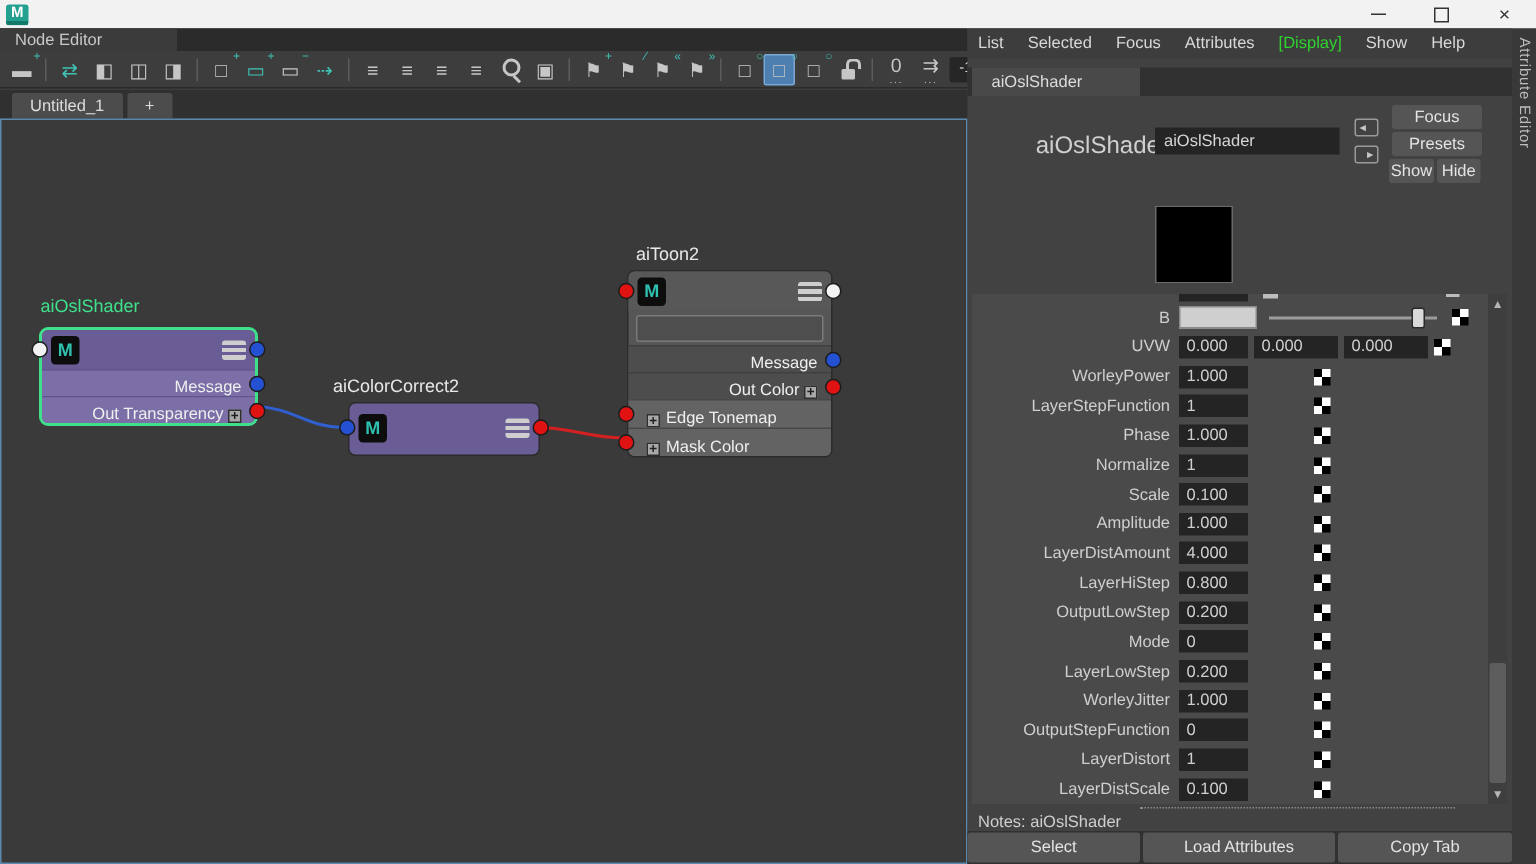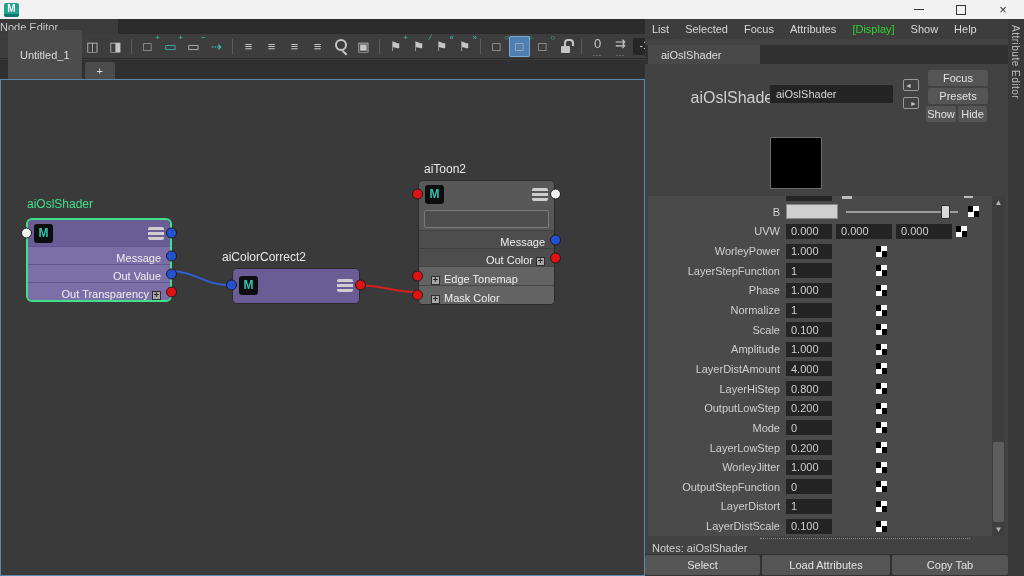--- a/index.html
+++ b/index.html
@@ -16,39 +16,39 @@
   .wbtn{width:42px;height:100%;display:flex;align-items:center;justify-content:center;color:#333}
   .wbtn .bar{width:10px;height:1px;background:#333}
   .wbtn .box{width:8px;height:8px;border:1px solid #333;background:#f2f2f2;position:relative}
   .wbtn .box::before{content:"";position:absolute;left:2px;top:-3px;width:8px;height:8px;border:1px solid #333;z-index:-1}
   .wbtn .x{font-size:13px;line-height:1}
 
   
   #ne-panel{left:0;top:19px;width:645px;height:557px;background:#3d3d3d}
   #ne-titlebar{left:0;top:0;width:645px;height:15px;background:#2b2b2b}
   #ne-title-tab{left:0;top:0;width:118px;height:15px;background:#3b3b3b;color:#c9c9c9;font-size:11px;
-      display:flex;align-items:center;box-sizing:border-box}
+      display:flex;align-items:center;padding-left:10px;box-sizing:border-box}
   #ne-toolbar{left:0;top:15px;width:645px;height:25px;background:#3d3d3d;border-bottom:1px solid #2b2b2b;
       display:flex;align-items:center;padding-left:3px;box-sizing:border-box}
   .ticon{width:21px;height:21px;margin:0 1px;position:relative;display:flex;flex-direction:column;
       align-items:center;justify-content:center;color:#c6c6c6;font-size:13px;line-height:1;border-radius:2px;flex:0 0 auto}
   .ticon .badge{position:absolute;top:-2px;right:-2px;font-size:8px;color:#3fc1b4}
   .ticon .sub{font-size:7px;line-height:3px;margin-top:2px;letter-spacing:1px;color:inherit}
   .ticon.accent{color:#3fc1b4}
   .ticon.active{background:#4d7fb0;box-shadow:inset 0 0 0 1px #7aa9d4}
   .ticon.boxed{background:#262626;font-size:10px;width:22px;height:17px;color:#ddd}
   .tsep{width:1px;height:15px;background:#5c5c5c;margin:0 4px;flex:0 0 auto}
   .ticon.magnifier::before{content:"";width:8px;height:8px;border:2px solid #c6c6c6;border-radius:50%}
   .ticon.magnifier::after{content:"";width:6px;height:2px;background:#c6c6c6;transform:rotate(45deg) translate(3px,-2px)}
   .ticon.lock::before{content:"";width:6px;height:5px;border:2px solid #c6c6c6;border-bottom:none;
       border-radius:4px 4px 0 0;transform:translateX(3px)}
   .ticon.lock::after{content:"";width:9px;height:7px;background:#c6c6c6;border-radius:1px}
 
   #ne-tabs{left:0;top:41px;width:645px;height:19px;background:#303030;display:flex;align-items:flex-end;padding-left:8px;box-sizing:border-box}
-  .tab{background:#4c4c4c;color:#ddd;font-size:11px;display:flex;align-items:center;padding:16px 12px;height:17px;
+  .tab{background:#4c4c4c;color:#ddd;font-size:11px;display:flex;align-items:center;padding:0 12px;height:17px;
       border-radius:2px 2px 0 0;margin-right:3px}
   .tab.plus{padding:0 12px}
 
   
   #graph{left:0;top:60px;width:643px;height:495px;background:#3a3a3a;border:1px solid #5b89ad}
   .ntitle{position:absolute;font-size:12px;color:#e8e8e8;white-space:nowrap}
   .ntitle.green{color:#3fe08c}
   .node{position:absolute;border-radius:5px;font-size:11px;color:#efefef}
   .nhead{position:relative;height:26px;display:flex;align-items:center;padding:0 6px;border-radius:4px 4px 0 0}
   .nrow{position:relative;height:18px;display:flex;align-items:flex-end;justify-content:flex-end;padding:0 9px;box-sizing:border-box}
@@ -260,24 +260,20 @@
         <span class="port white pl"></span>
         <span class="mlogo">M</span>
         <span class="hamb"></span>
         <span class="port blue pr"></span>
       </div>
       <div class="nrow">
         <span>Message</span>
         <span class="port blue pr"></span>
       </div>
       <div class="nrow">
-        <span>Out Value</span>
-        <span class="port blue pr"></span>
-      </div>
-      <div class="nrow">
         <span>Out Transparency</span>
         <span class="pbox after">+</span>
         <span class="port red pr"></span>
       </div>
     </div>
 
     <div class="ntitle" style="left:221px;top:170px">aiColorCorrect2</div>
     <div class="node" id="node-cc">
       <div class="nhead">
         <span class="port blue pl"></span>

